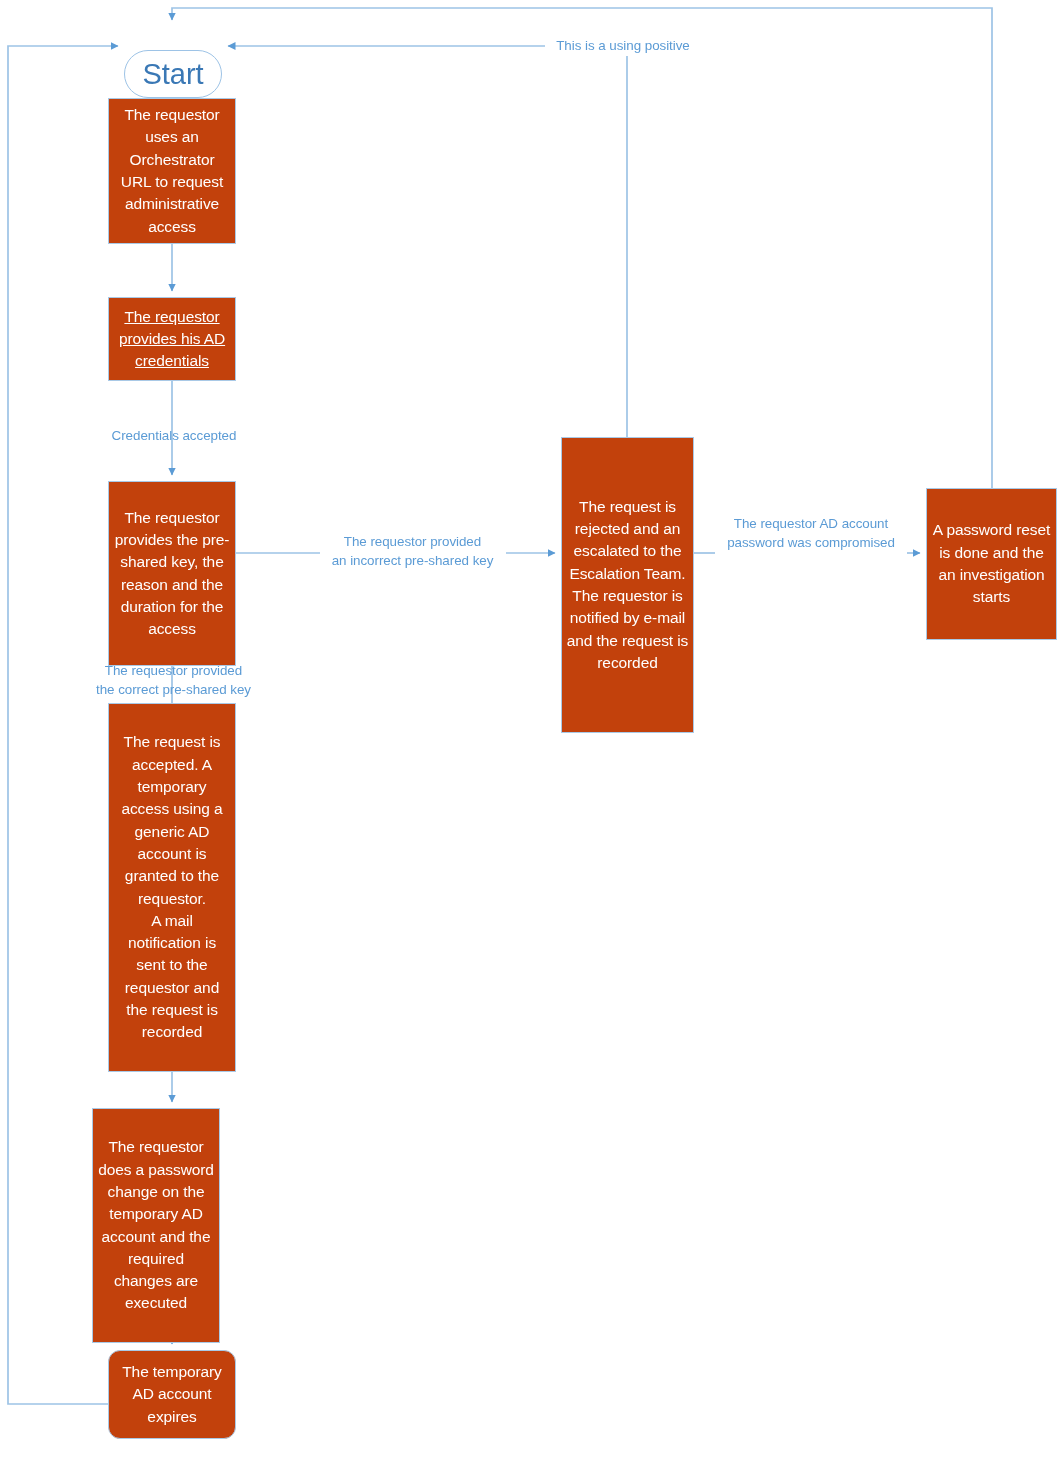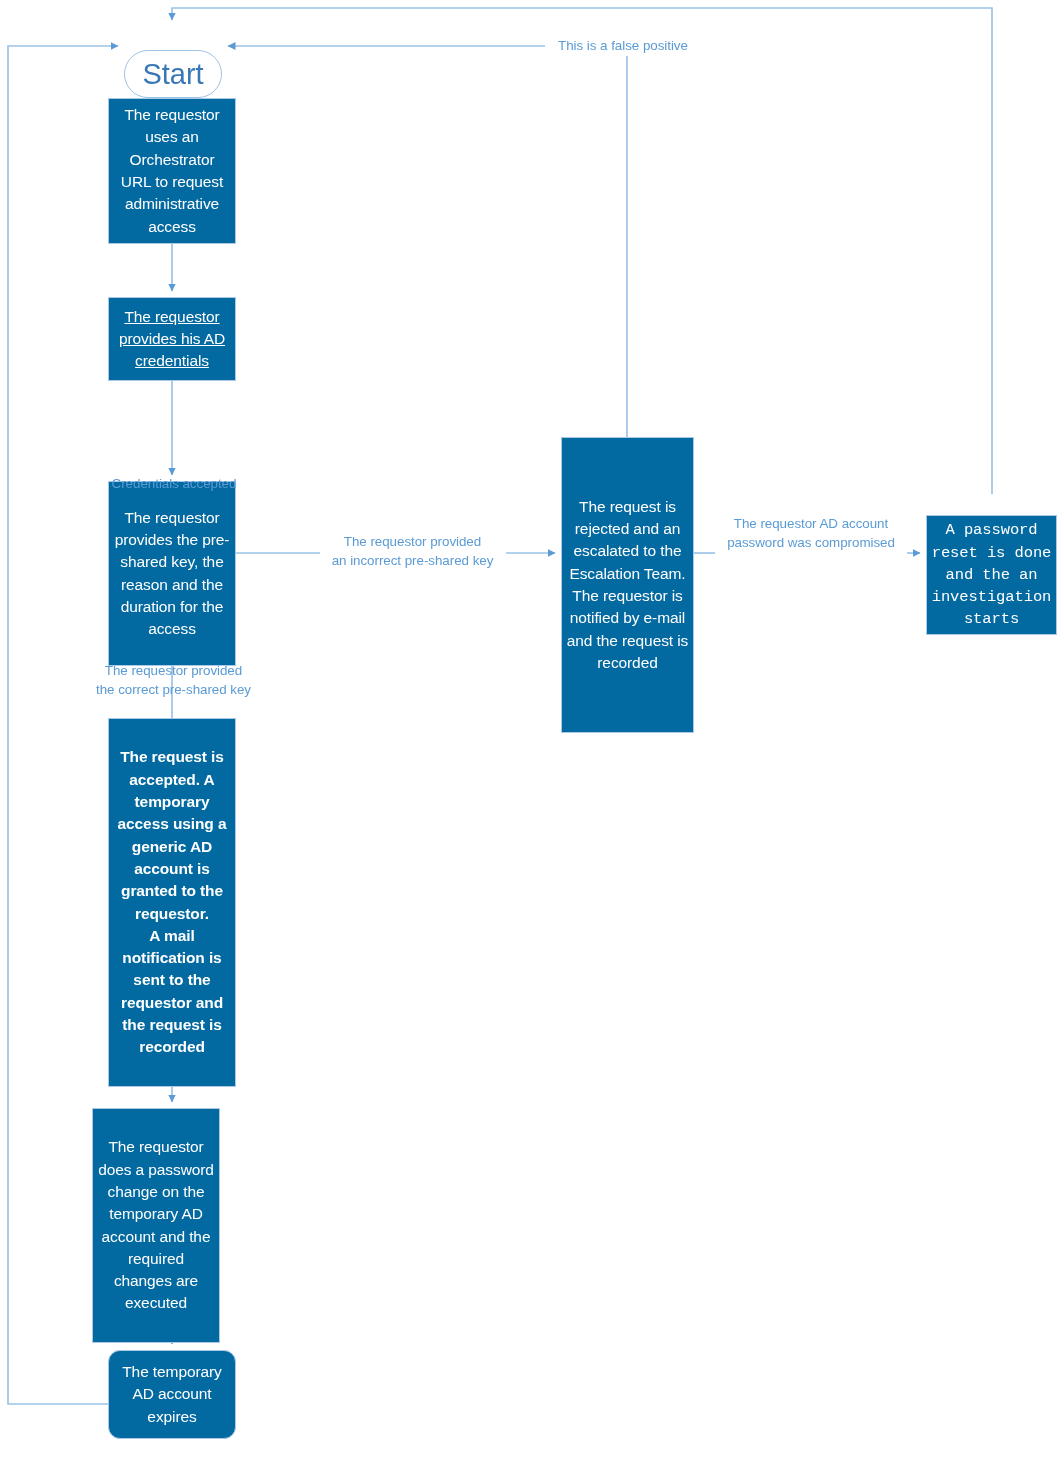--- a/index.html
+++ b/index.html
@@ -22,21 +22,21 @@
     position: absolute;
     left: 0;
     top: 0;
     width: 1061px;
     height: 1458px;
     pointer-events: none;
   }
   .node {
     position: absolute;
     box-sizing: border-box;
-    background: #0369a1;
+    background: #c2410c;
     border: 1px solid #a9c9e6;
     color: #ffffff;
     display: flex;
     align-items: center;
     justify-content: center;
     text-align: center;
     font-size: 15.5px;
     line-height: 22.3px;
     padding: 2px 4px;
     white-space: pre-line;
@@ -116,40 +116,40 @@
   </div>
 
   <div class="node" style="left:108px; top:481px; width:128px; height:185px;">
     <span>The requestor provides the pre-shared key, the reason and the duration for the access</span>
   </div>
 
   <div class="node" style="left:561px; top:437px; width:133px; height:296px;">
     <span>The request is rejected and an escalated to the Escalation Team. The requestor is notified by e-mail and the request is recorded</span>
   </div>
 
-  <div class="node" style="left:926px; top:515px; width:131px; height:120px;font-family:Liberation Mono, monospace;">
+  <div class="node" style="left:926px; top:488px; width:131px; height:152px;">
     <span>A password reset is done and the an investigation starts</span>
   </div>
 
-  <div class="node" style="left:108px; top:718px; width:128px; height:369px;font-weight:bold;">
+  <div class="node" style="left:108px; top:703px; width:128px; height:369px;">
     <span>The request is accepted. A temporary access using a generic AD account is granted to the requestor.
 A mail notification is sent to the requestor and the request is recorded</span>
   </div>
 
   <div class="node" style="left:92px; top:1108px; width:128px; height:235px;">
     <span>The requestor does a password change on the temporary AD account and the required changes are executed</span>
   </div>
 
   <div class="node" style="left:108px; top:1350px; width:128px; height:89px;border-radius:12px;">
     <span>The temporary AD account expires</span>
   </div>
 
-  <div class="edge-label" style="left:549px; top:37px; width:148px;">This is a false positive</div>
+  <div class="edge-label" style="left:549px; top:37px; width:148px;">This is a using positive</div>
 
-  <div class="edge-label" style="left:96px; top:427px; width:156px;margin-top:48px;">Credentials accepted</div>
+  <div class="edge-label" style="left:96px; top:427px; width:156px;">Credentials accepted</div>
 
   <div class="edge-label" style="left:320px; top:533px; width:185px;">The requestor provided
 an incorrect pre-shared key</div>
 
   <div class="edge-label" style="left:82px; top:662px; width:183px;">The requestor provided
 the correct pre-shared key</div>
 
   <div class="edge-label" style="left:715px; top:515px; width:192px;">The requestor AD account
 password was compromised</div>
 

